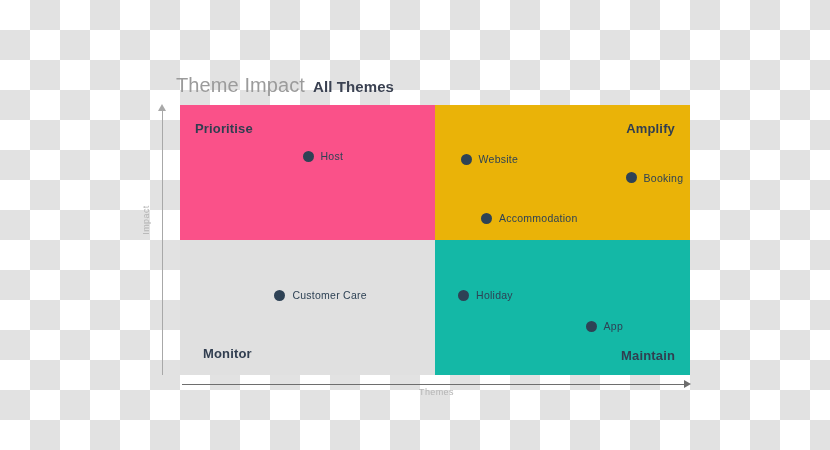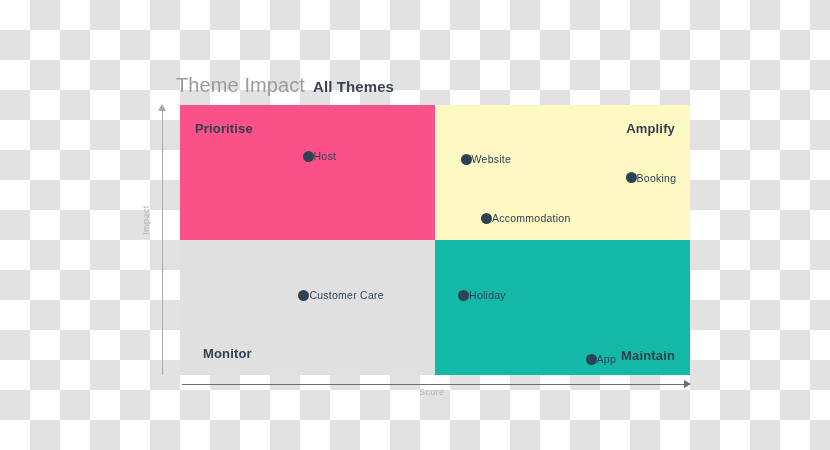--- a/index.html
+++ b/index.html
@@ -136,20 +136,21 @@
   .q-label.tl { left: 15px;  top: 16px;  }
   .q-label.tr { right: 15px; top: 16px;  }
   .q-label.bl { left: 15px;  bottom: 14px; padding-left: 8px; }
   .q-label.br { right: 15px; bottom: 12px; }
 
   
   .point {
     position: absolute;
     display: flex;
     align-items: center;
+    gap: 7px;
     transform: translate(-5px, -6px);
     white-space: nowrap;
   }
   .point-dot {
     width: 11px;
     height: 11px;
     border-radius: 50%;
     background: #2e4255;
     flex: 0 0 auto;
   }
@@ -169,27 +170,27 @@
     <span class="title-main">Theme Impact</span>
     <span class="title-sub">All Themes</span>
   </div>
 
   <div class="axis-y-arrow"></div>
   <div class="axis-y-line"></div>
   <div class="axis-label-y">Impact</div>
 
   <div class="axis-x-line"></div>
   <div class="axis-x-arrow"></div>
-  <div class="axis-label-x">Score</div>
+  <div class="axis-label-x">Themes</div>
 
   <div class="matrix">
     <div class="quadrant q-prioritise" style="background: rgb(250, 81, 137);">
       <span class="q-label tl">Prioritise</span>
     </div>
-    <div class="quadrant q-amplify" style="background: #fef9c3;">
+    <div class="quadrant q-amplify" style="background: #eab308;">
       <span class="q-label tr">Amplify</span>
     </div>
     <div class="quadrant q-monitor" style="background: rgb(224, 224, 224);">
       <span class="q-label bl">Monitor</span>
     </div>
     <div class="quadrant q-maintain" style="background: #14b8a6;">
       <span class="q-label br">Maintain</span>
     </div>
 
     <div id="points-layer">
@@ -202,28 +203,28 @@
           <span class="point-label">Website</span>
         </div>
         <div class="point" style="left: 80.5%; top: 27%; padding-left: 40px;">
           <span class="point-dot" style="background: rgb(46, 66, 85);"></span>
           <span class="point-label">Booking</span>
         </div>
         <div class="point" style="left: 60%; top: 42%; align-items: flex-end;">
           <span class="point-dot" style="background: rgb(46, 66, 85);"></span>
           <span class="point-label">Accommodation</span>
         </div>
-        <div class="point" style="left: 19.5%; top: 70.5%; margin-left: 24px;">
+        <div class="point" style="left: 19.5%; top: 70.5%;">
           <span class="point-dot" style="background: rgb(46, 66, 85);"></span>
           <span class="point-label">Customer Care</span>
         </div>
         <div class="point" style="left: 55.5%; top: 70.5%; justify-content: flex-end;">
           <span class="point-dot" style="background: rgb(46, 66, 85);"></span>
           <span class="point-label">Holiday</span>
         </div>
-        <div class="point" style="left: 80.5%; top: 82%; margin-top: 33px;">
+        <div class="point" style="left: 80.5%; top: 82%;">
           <span class="point-dot" style="background: rgb(46, 66, 85);"></span>
           <span class="point-label">App</span>
         </div>
       </div>
   </div>
 
 </div>
 
 </body></html>

